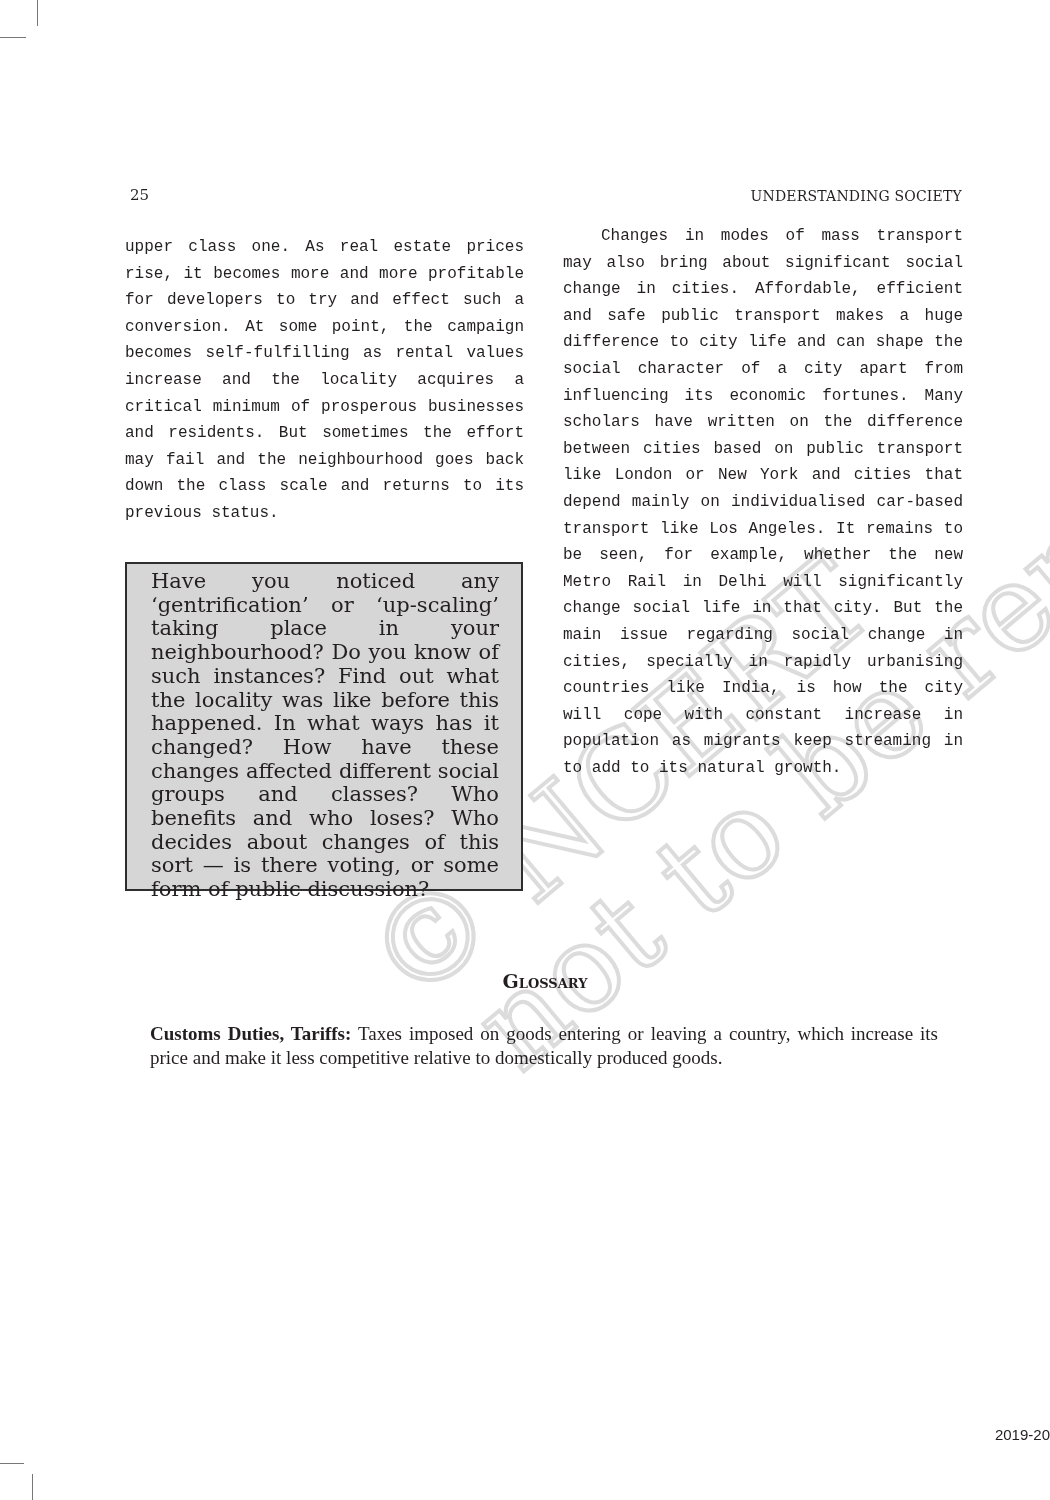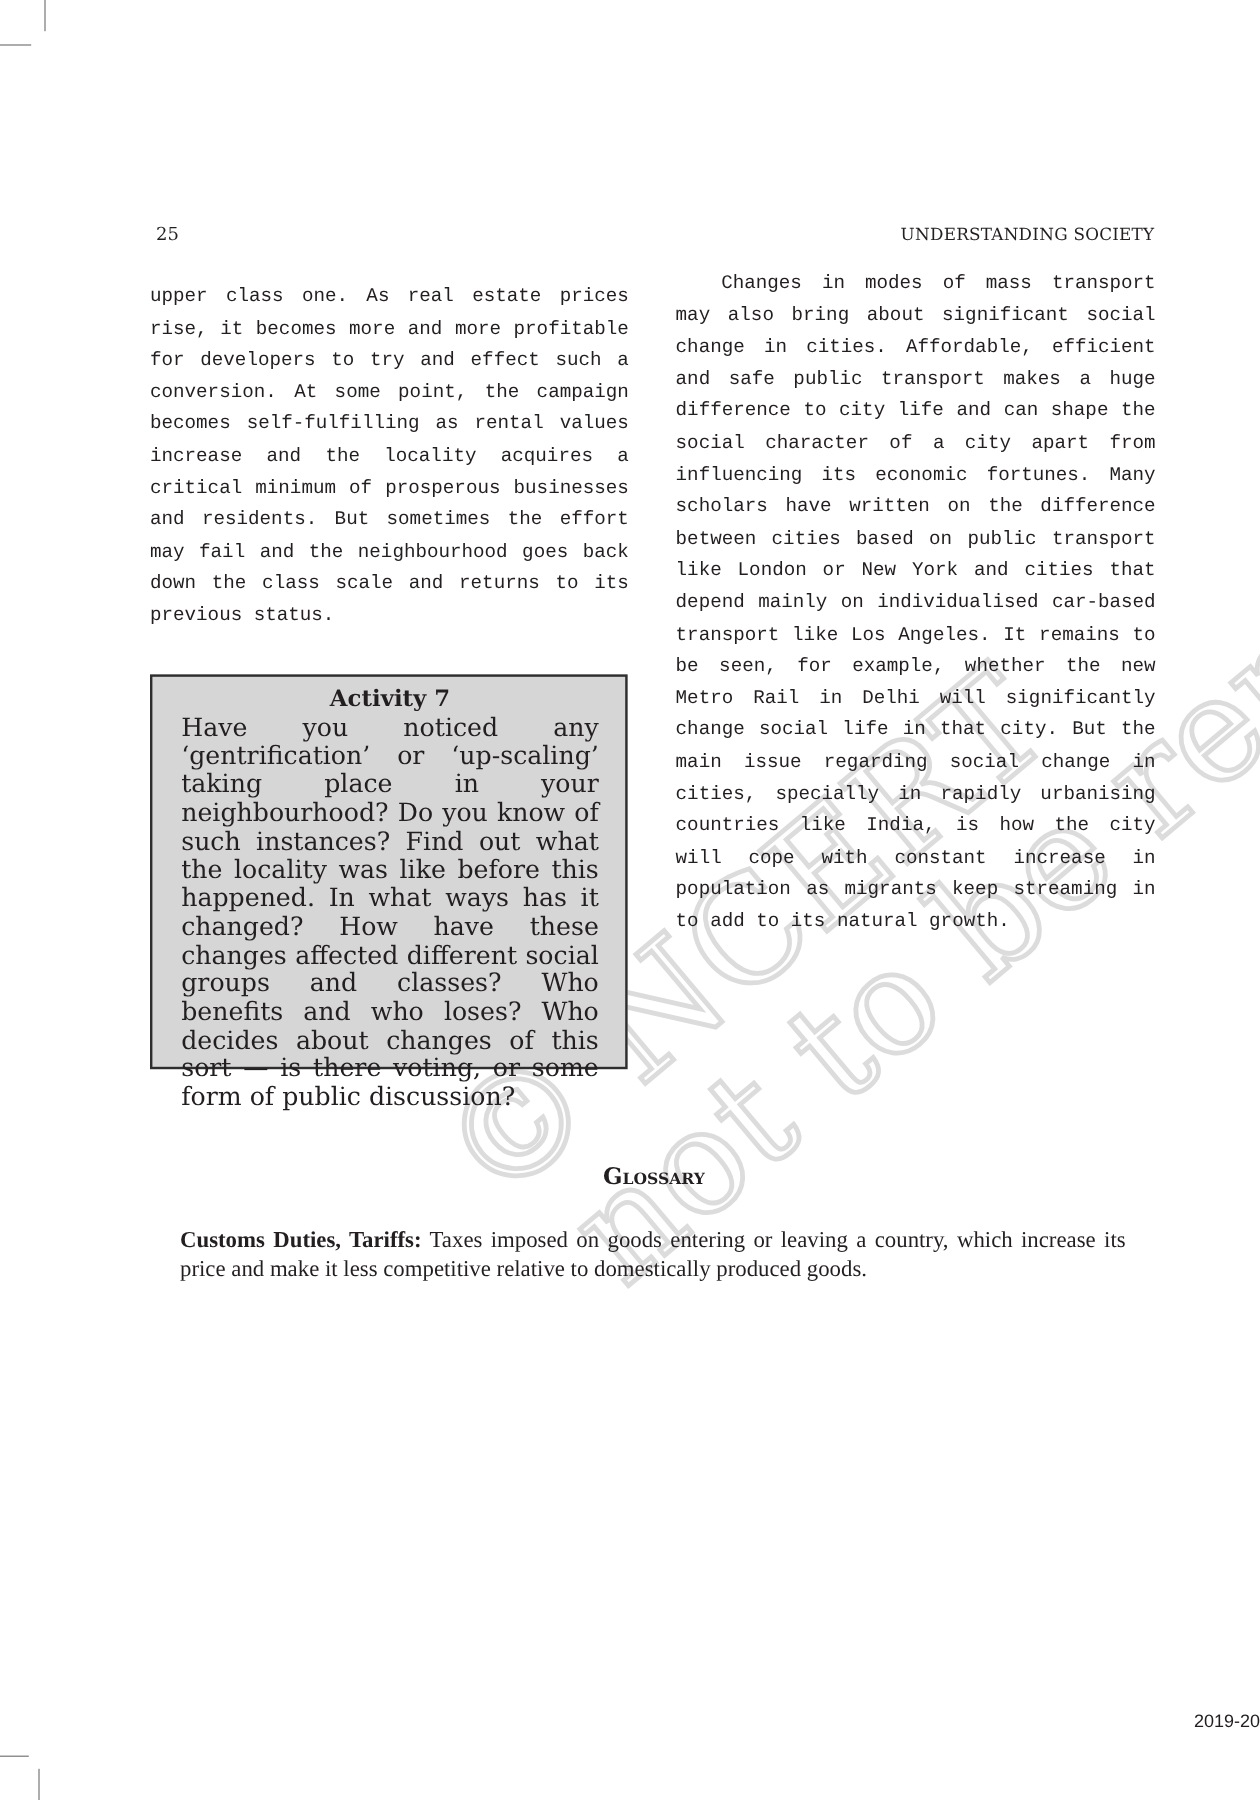--- a/index.html
+++ b/index.html
@@ -146,21 +146,20 @@
 </div>
 
 <div class="page-number">25</div>
 <div class="running-head">UNDERSTANDING SOCIETY</div>
 
 <div class="col col-left">
   <p>upper class one.  As real estate prices rise, it becomes more and more profitable for developers to try and effect such a conversion.  At some point, the campaign becomes self-fulfilling as rental values increase and the locality acquires a critical minimum of prosperous businesses and residents.  But sometimes the effort may fail and the neighbourhood goes back down the class scale and returns to its previous status.</p>
 </div>
 
 <div class="activity-box">
-  <p class="activity-title">Activity  7</p>
   <p class="activity-body">Have you noticed any ‘gentrification’ or ‘up-scaling’ taking place in your neighbourhood? Do you know of such instances?  Find out what the locality was like before this happened.  In what ways has it changed?  How have these changes affected different social groups and classes?  Who benefits and who loses?  Who decides about changes of this sort — is there voting, or some form of public discussion?</p>
 </div>
 
 <div class="col col-right">
   <p>Changes in modes of mass transport may also bring about significant social change in cities. Affordable, efficient and safe public transport makes a huge difference to city life and can shape the social character of a city apart from influencing its economic fortunes. Many scholars have written on the difference between cities based on public transport like London or New York and cities that depend mainly on individualised car-based transport like Los Angeles. It remains to be seen, for example, whether the new Metro Rail in Delhi will significantly change social life in that city.  But the main issue regarding social change in cities, specially in rapidly urbanising countries like India, is how the city will cope with constant increase in population as migrants keep streaming in to add to its natural growth.</p>
 </div>
 
 <div class="glossary-title">Glossary</div>
 
 <div class="glossary">

